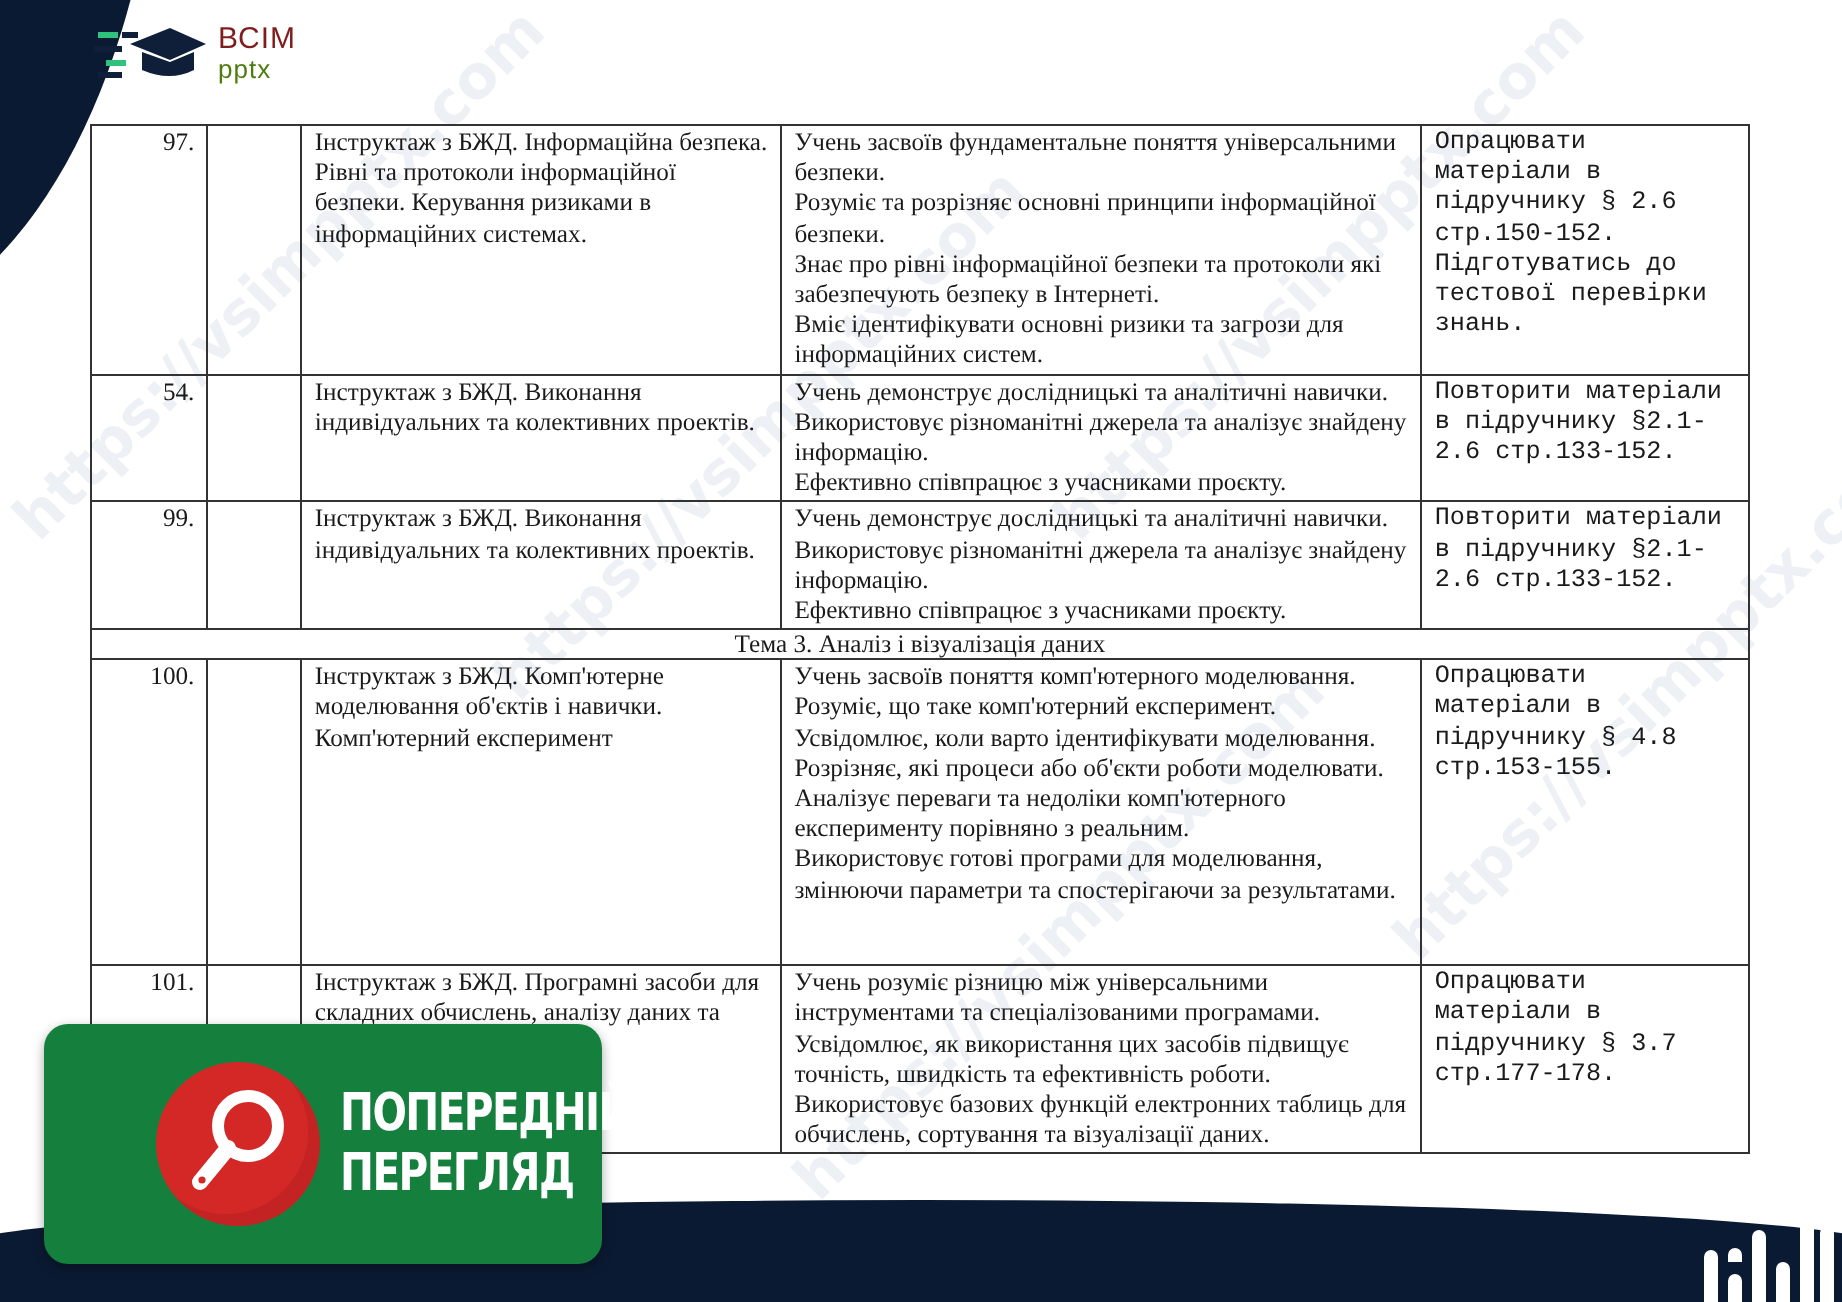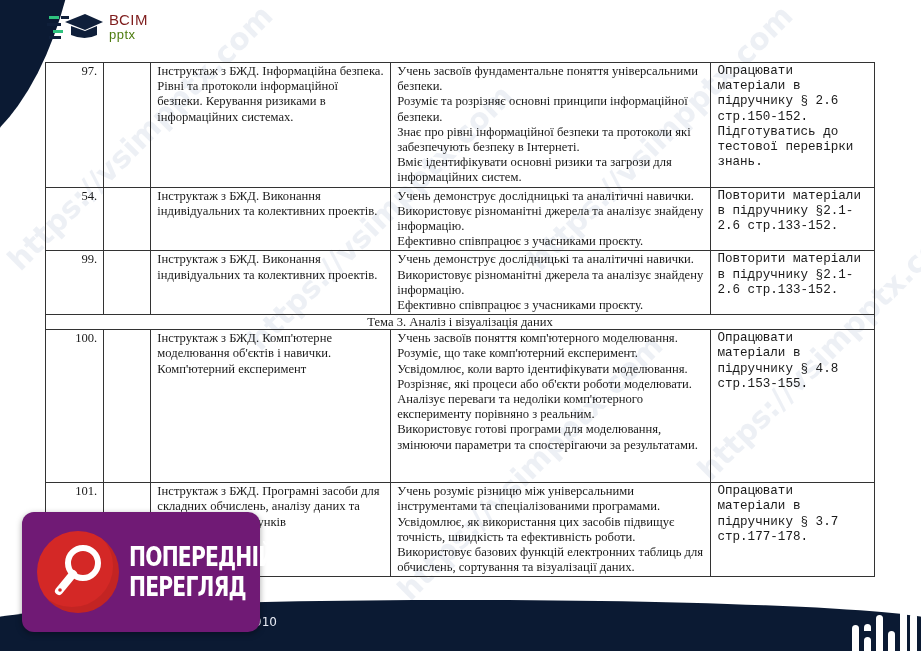--- a/index.html
+++ b/index.html
@@ -44,23 +44,23 @@
   }
   .page-num {
     position:absolute; left:254px; top:615px; color:#e8ecf5;
     font-family:"DejaVu Sans", sans-serif; font-size:12px;
   }
   .bars { position:absolute; left:848px; top:583px; width:70px; height:68px; }
   .bars span { position:absolute; bottom:0; width:7px; background:#ffffff; border-radius:4px 4px 0 0; }
 
   .preview-badge {
     position:absolute; left:22px; top:512px; width:238px; height:120px;
-    background:#701a75; border-radius:12px;
+    background:#15803d; border-radius:12px;
     box-shadow:0 2px 6px rgba(0,0,0,0.35);
-    display:flex; align-items:center;
+    display:flex; align-items:center;padding-left:41px;
   }
   .badge-circle {
     width:82px; height:82px; border-radius:50%; background:#d42826;
     margin-left:15px; position:relative; flex-shrink:0;
     box-shadow:inset -6px -6px 0 rgba(0,0,0,0.08);
   }
   .badge-text {
     margin-left:10px; color:#ffffff; font-family:"DejaVu Sans", sans-serif;
     font-weight:bold; font-size:26px; line-height:30px; letter-spacing:-1px;
     transform:scaleX(0.78); transform-origin:left center;

